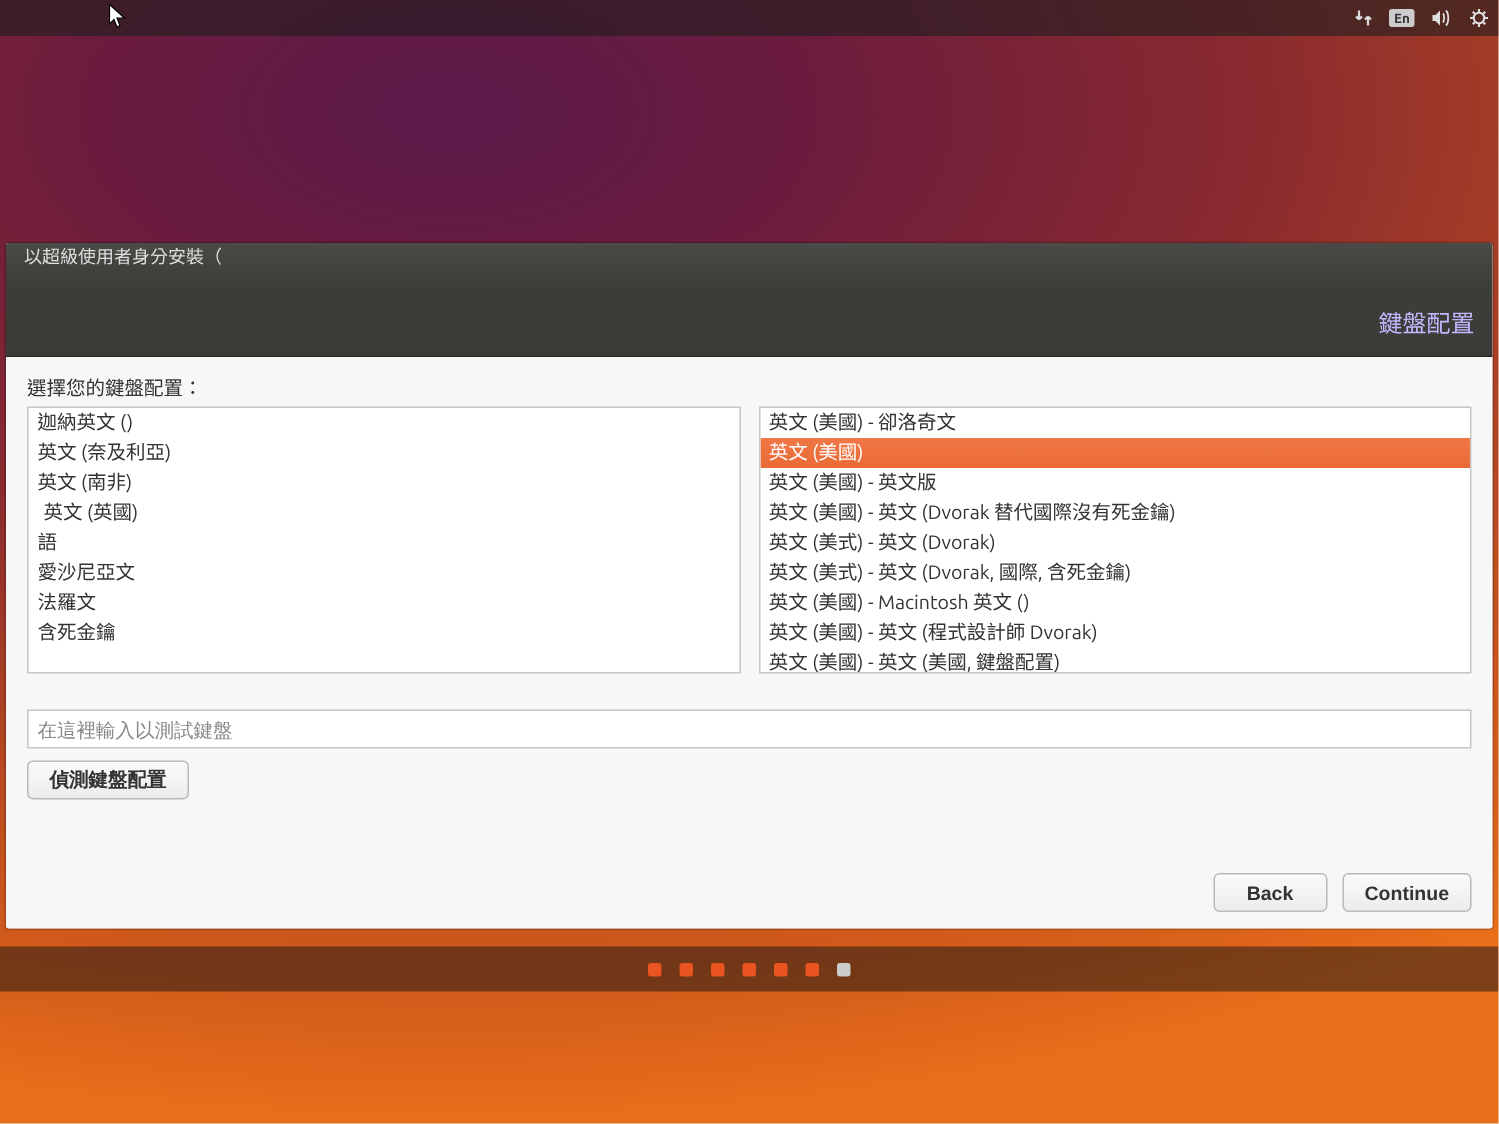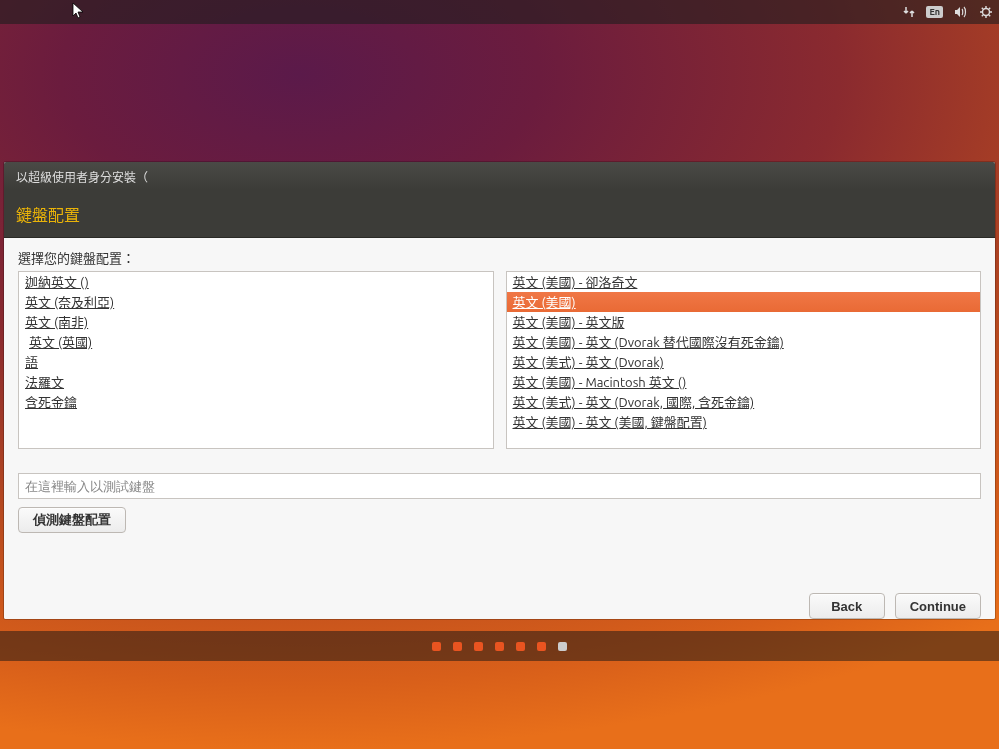--- a/index.html
+++ b/index.html
@@ -17,52 +17,53 @@
 .menubar .indicator { display: inline-flex; align-items: center; cursor: pointer; }
 .menubar .lang-badge { background: #ccc; color: #333; font-size: 9px; font-weight: bold; padding: 1px 3px; border-radius: 2px; }
 .cursor { position: absolute; top: 2px; left: 72px; pointer-events: none; }
 .installer {
   position: absolute; top: 162px; left: 4px; right: 4px; bottom: 130px;
   background: #f7f7f7; border-radius: 2px; overflow: hidden;
   box-shadow: 0 0 0 1px rgba(0,0,0,0.2);
 }
 .titlebar {
   height: 28px; background: linear-gradient(#4a4a46, #3c3c38);
-  color: #ddd; font-size: 12px; padding: 0 12px; display: flex; align-items: center;
+  color: #ddd; font-size: 12px; padding: 0 12px; display: flex; align-items: flex-start;
 }
 .headerbar {
-  height: 48px; background: #3c3c38; color: #eab308;
+  height: 48px; background: #3c3c38; color: #c4b5fd;
   font-size: 16px; padding: 0 12px; display: flex; align-items: center;
   border-bottom: 1px solid #2a2a26;
+  justify-content: flex-end;
 }
 .content { padding: 10px 14px 10px 14px; background: #f7f7f7; height: calc(100% - 28px - 48px); display: flex; flex-direction: column; }
 .choose-label { font-size: 13px; color: #333; margin-bottom: 4px; }
 .lists { display: flex; gap: 12px; height: 178px; }
 .listbox {
   flex: 1; border: 1px solid #c8c4c0; background: #fff; overflow: hidden;
   font-size: 13px; color: #333;
 }
-.listbox .row { padding: 1px 6px; white-space: nowrap; cursor: pointer; line-height: 18px; text-decoration: underline; }
+.listbox .row { padding: 1px 6px; white-space: nowrap; cursor: pointer; line-height: 18px; }
 .listbox .row.selected { background: linear-gradient(#f07746, #e96a35); color: #fff; }
 .test-input {
   margin-top: 24px; width: 100%; height: 26px; border: 1px solid #c8c4c0;
   background: #fff; font-size: 13px; padding: 0 6px; color: #333;
 }
 .test-input::placeholder { color: #888; }
 .detect-row { margin-top: 8px; }
 .btn {
   display: inline-flex; align-items: center; justify-content: center;
   height: 26px; padding: 0 14px; font-size: 13px; color: #333;
   background: linear-gradient(#fafafa, #ececec);
   border: 1px solid #bdb8b3; border-radius: 4px; cursor: pointer;
   box-shadow: 0 1px 0 rgba(255,255,255,0.6) inset;
   font-weight: bold;
 }
 .footer-buttons {
-  position: absolute; right: 14px; bottom: 0; display: flex; gap: 10px;
+  position: absolute; right: 14px; bottom: 11px; display: flex; gap: 10px;
 }
 .dots {
   position: absolute; left: 0; right: 0; bottom: 88px; height: 30px;
   background: rgba(20,20,20,0.5);
   display: flex; align-items: center; justify-content: center; gap: 12px;
 }
 .dot { width: 9px; height: 9px; border-radius: 2px; background: #e95420; }
 .dot.inactive { background: #ccc; }
 </style>
 </head>
@@ -106,31 +107,33 @@
   </div>
   <div class="content">
     <div class="choose-label">選擇您的鍵盤配置：</div>
     <div class="lists">
       <div class="listbox" id="left-list">
           <div class="row">迦納英文 ()</div>
           <div class="row">英文 (奈及利亞)</div>
           <div class="row">英文 (南非)</div>
           <div class="row" style="padding-left: 10px;">英文 (英國)</div>
           <div class="row">語</div>
+          <div class="row">愛沙尼亞文</div>
           <div class="row">法羅文</div>
           <div class="row">含死金鑰</div>
         </div>
       <div class="listbox" id="right-list">
           <div class="row">英文 (美國) -   卻洛奇文</div>
           <div class="row selected">英文 (美國)</div>
           <div class="row">英文 (美國) - 英文版</div>
           <div class="row">英文 (美國) -  英文 (Dvorak 替代國際沒有死金鑰)</div>
           <div class="row">英文 (美式) - 英文 (Dvorak)</div>
+          <div class="row">英文 (美式) - 英文 (Dvorak, 國際, 含死金鑰)</div>
           <div class="row">英文 (美國) -  Macintosh 英文 ()</div>
-          <div class="row">英文 (美式) - 英文 (Dvorak, 國際, 含死金鑰)</div>
+          <div class="row">英文 (美國) - 英文 (程式設計師 Dvorak)</div>
           <div class="row">英文 (美國) -  英文 (美國, 鍵盤配置)</div>
         </div>
     </div>
     <input type="text" class="test-input" placeholder="在這裡輸入以測試鍵盤" style="">
     <div class="detect-row">
       <button class="btn">偵測鍵盤配置</button>
     </div>
     <div class="footer-buttons">
       <button class="btn" style="min-width:76px">Back</button>
       <button class="btn" style="min-width:76px">Continue</button>

